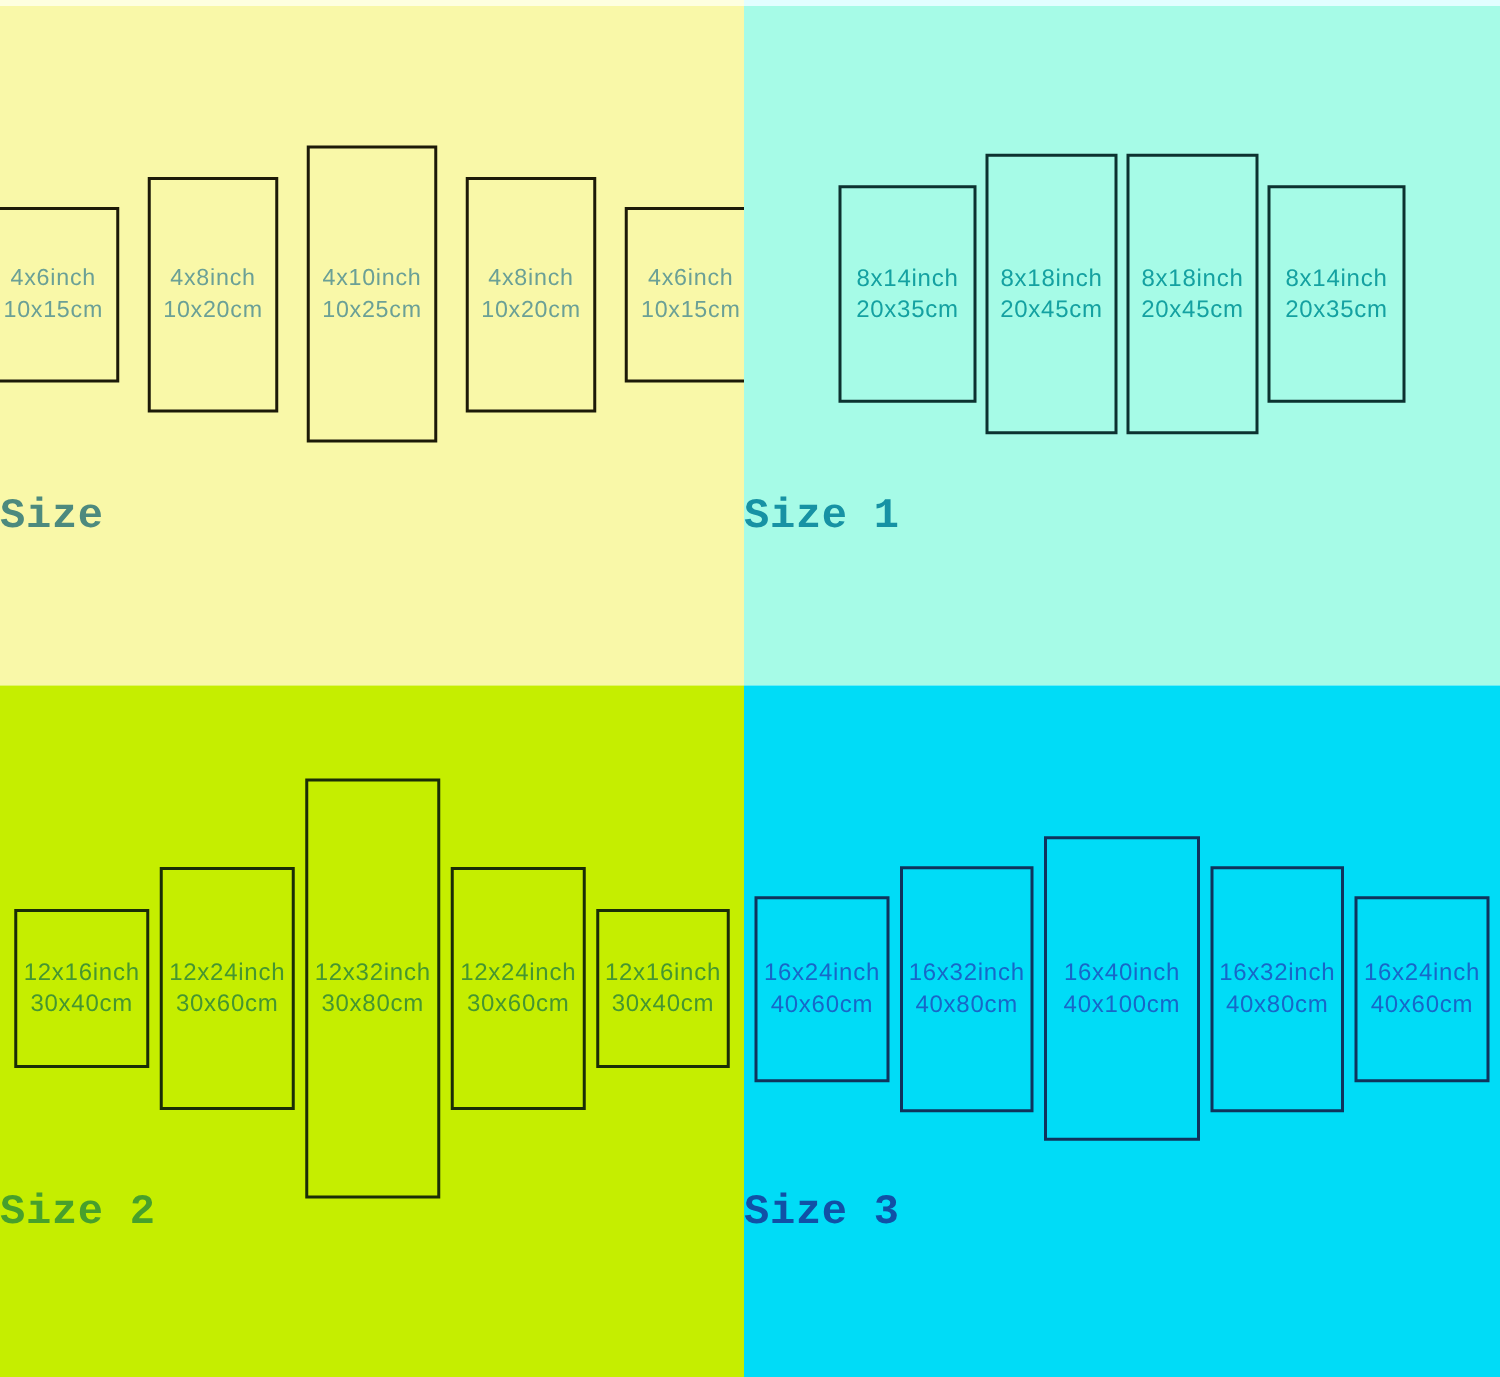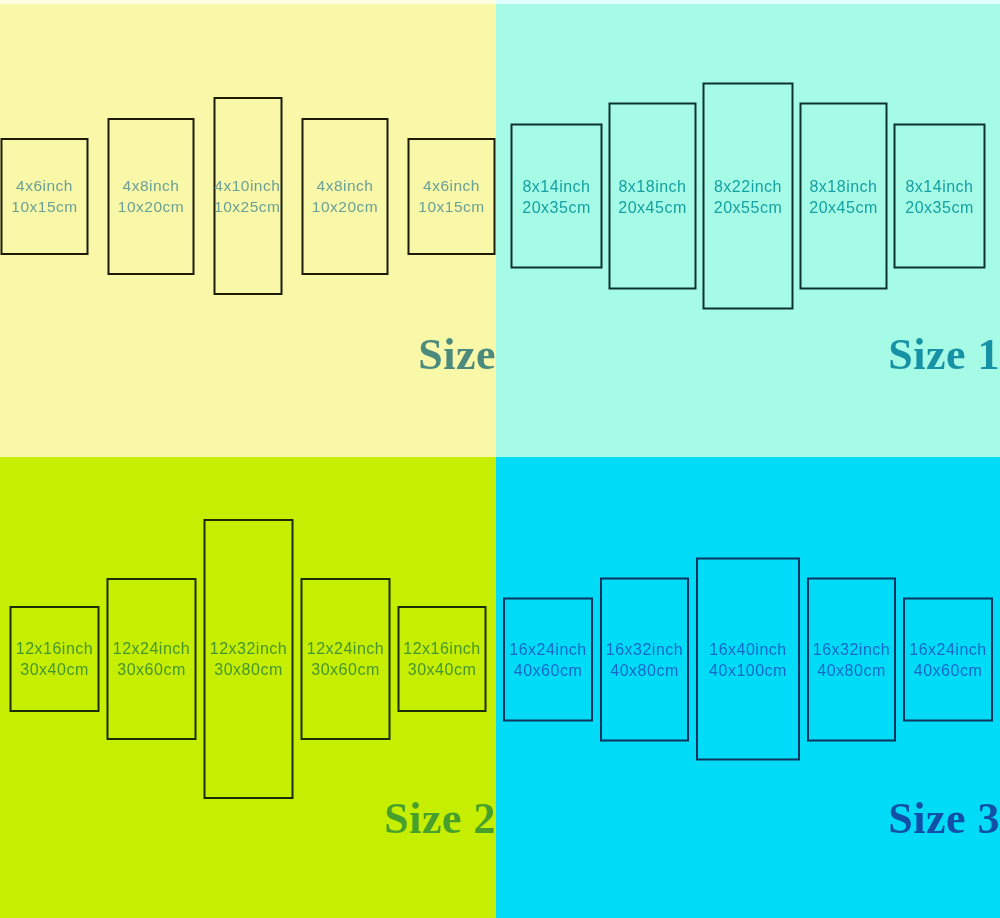--- a/index.html
+++ b/index.html
@@ -47,24 +47,24 @@
     white-space: nowrap;
     color: var(--label-color, #333);
   }
   .q0 .panel-label { font-size: 15.5px; }
   .quadrant-title {
     position: absolute;
     top: 329px;
     left: 0;
     right: 0;
     margin: 0;
-    text-align: right;
-    font-family: Liberation Serif, serif;
+    text-align: left;
+    font-family: Liberation Mono, monospace;
     font-weight: bold;
-    font-size: 44px;
+    font-size: 28px;
     letter-spacing: 0.5px;
     color: var(--title-color, #333);
   }
   .q2 .quadrant-title, .q3 .quadrant-title { top: 336px; }
   .top-strip {
     position: absolute;
     top: 0; left: 0;
     width: 1000px;
     height: 4px;
     z-index: 5;
@@ -84,21 +84,21 @@
             <div>4x6inch</div>
             <div>10x15cm</div>
           </div>
         </div>
         <div class="panel" style="width: 87px; height: 157px;">
           <div class="panel-label">
             <div>4x8inch</div>
             <div>10x20cm</div>
           </div>
         </div>
-        <div class="panel" style="width: 69px; height: 198px; justify-content: flex-end;">
+        <div class="panel" style="width: 87px; height: 198px;">
           <div class="panel-label">
             <div>4x10inch</div>
             <div>10x25cm</div>
           </div>
         </div>
         <div class="panel" style="width: 87px; height: 157px;">
           <div class="panel-label">
             <div>4x8inch</div>
             <div>10x20cm</div>
           </div>
@@ -120,26 +120,20 @@
             <div>8x14inch</div>
             <div>20x35cm</div>
           </div>
         </div>
         <div class="panel" style="width: 88px; height: 187px;">
           <div class="panel-label">
             <div>8x18inch</div>
             <div>20x45cm</div>
           </div>
         </div>
-        <div class="panel" style="width: 91px; height: 227px;">
-          <div class="panel-label">
-            <div>8x22inch</div>
-            <div>20x55cm</div>
-          </div>
-        </div>
         <div class="panel" style="width: 88px; height: 187px;">
           <div class="panel-label">
             <div>8x18inch</div>
             <div>20x45cm</div>
           </div>
         </div>
         <div class="panel" style="width: 92px; height: 145px;">
           <div class="panel-label">
             <div>8x14inch</div>
             <div>20x35cm</div>

